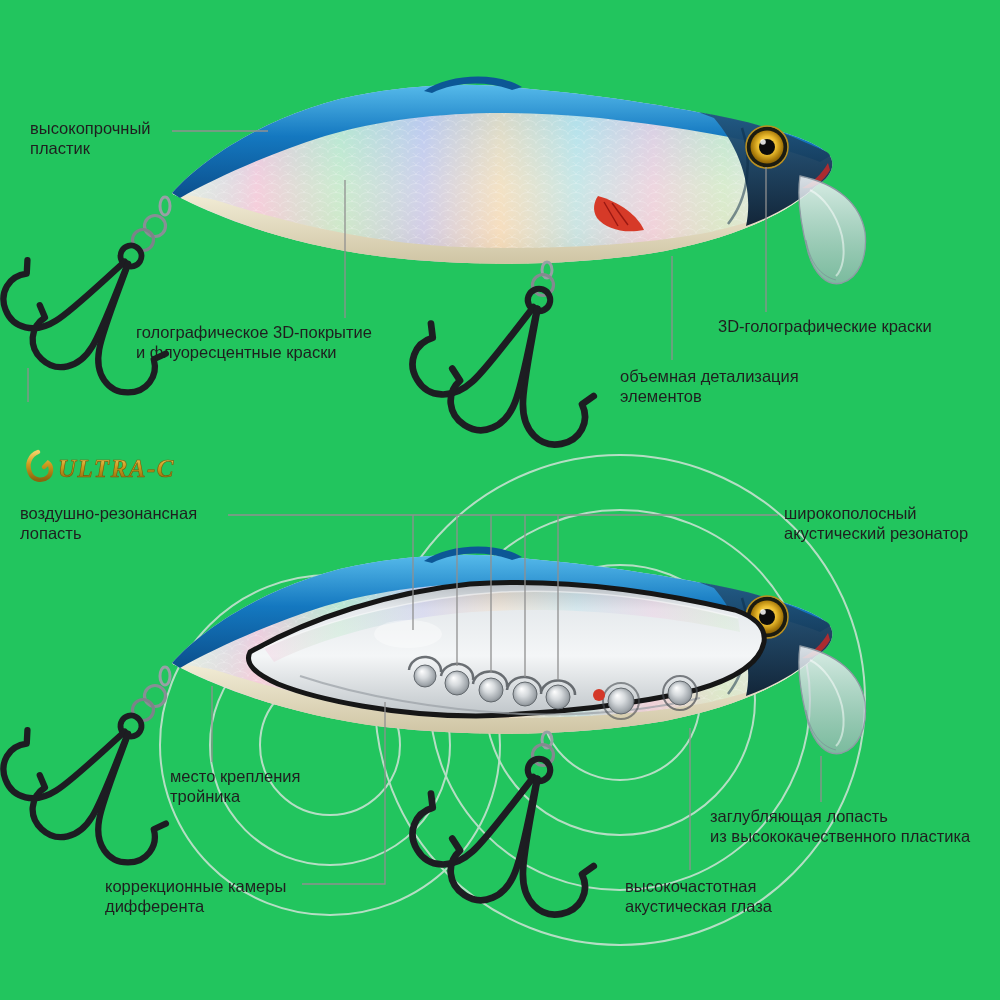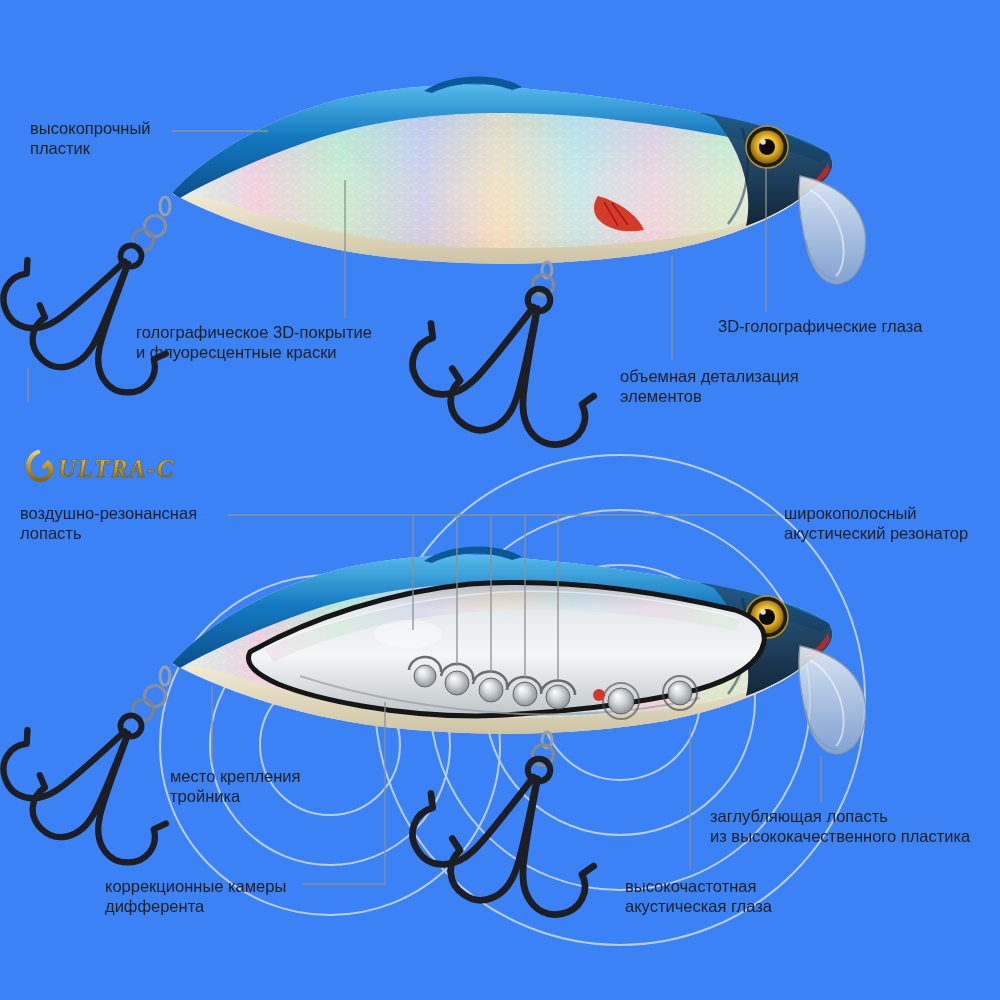--- a/index.html
+++ b/index.html
@@ -1,21 +1,21 @@
 <!DOCTYPE html>
 <html><head>
 <meta charset="utf-8">
 <style>
   * { box-sizing: border-box; }
   html, body { margin: 0; padding: 0; background: #ffffff; }
   .canvas {
     position: relative;
     width: 1000px;
     height: 1000px;
-    background: #3b82f6;
+    background: #22c55e;
     overflow: hidden;
     font-family: "Liberation Sans", sans-serif;
   }
   .canvas > svg.scene { position: absolute; left: 0; top: 0; }
   .label {
     position: absolute;
     font-size: 16.5px;
     line-height: 1.22;
     color: #1f1f1f;
     white-space: pre-line;
@@ -203,21 +203,21 @@
       <path d="M690,728 V870"></path>
     </g>
   </svg>
 
   <div class="label" style="left:30px; top:118px">высокопрочный
 пластик</div>
 
   <div class="label" style="left:136px; top:322px">голографическое 3D-покрытие
 и флуоресцентные краски</div>
 
-  <div class="label" style="left:718px; top:316px">3D-голографические глаза</div>
+  <div class="label" style="left:718px; top:316px">3D-голографические краски</div>
 
   <div class="label" style="left:620px; top:366px">объемная детализация
 элементов</div>
 
 
   <div class="logo" style="left:22px; top:447px">
     <svg width="220" height="42" viewBox="0 0 220 42">
       <defs>
         <linearGradient id="goldGradL" x1="0" y1="0" x2="0" y2="1">
           <stop offset="0" stop-color="#f2cf66"></stop>

